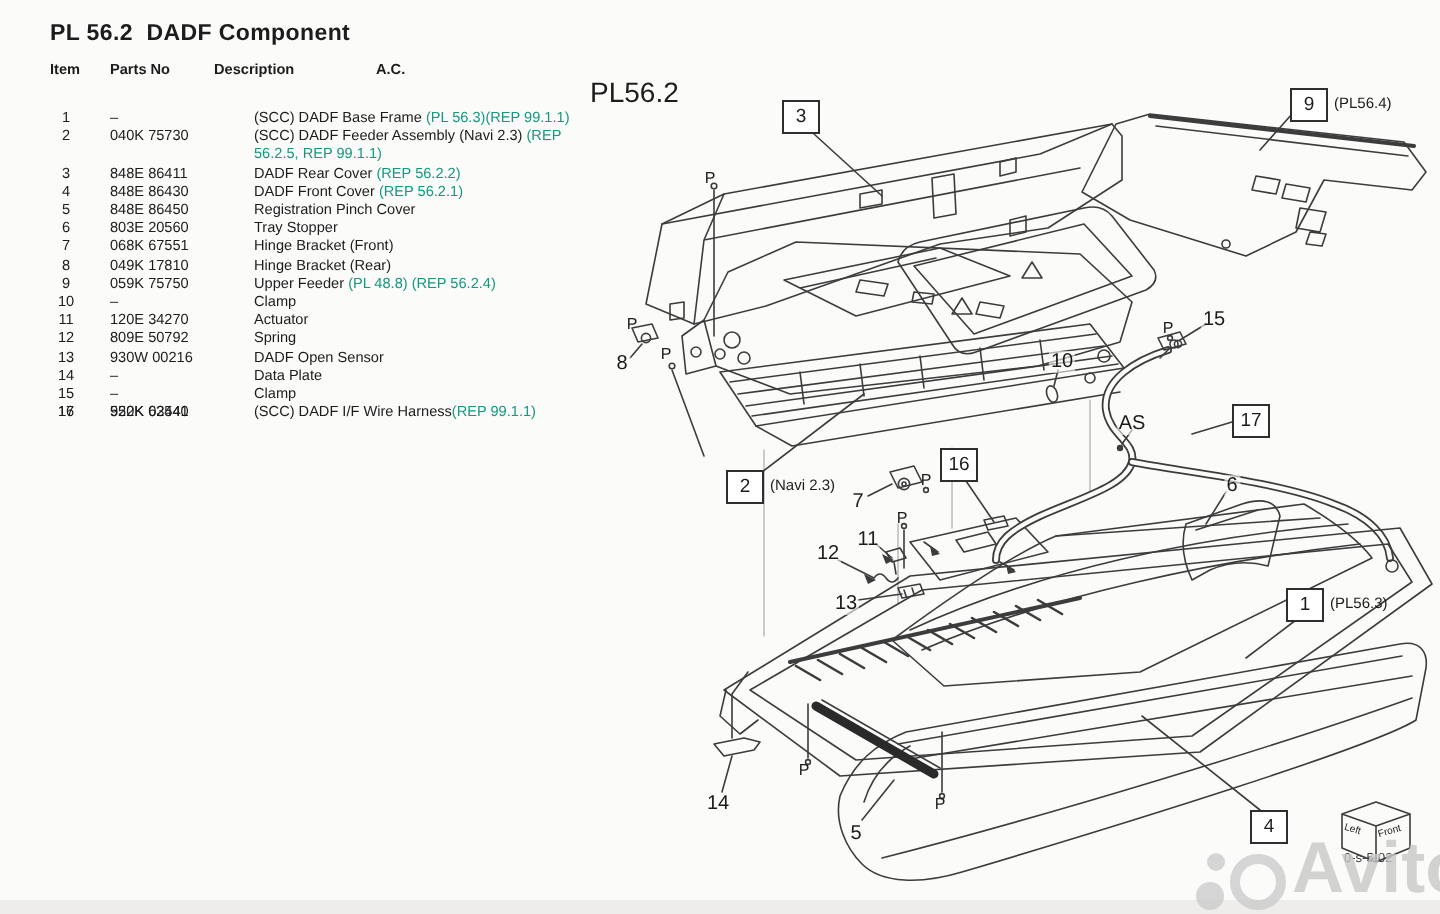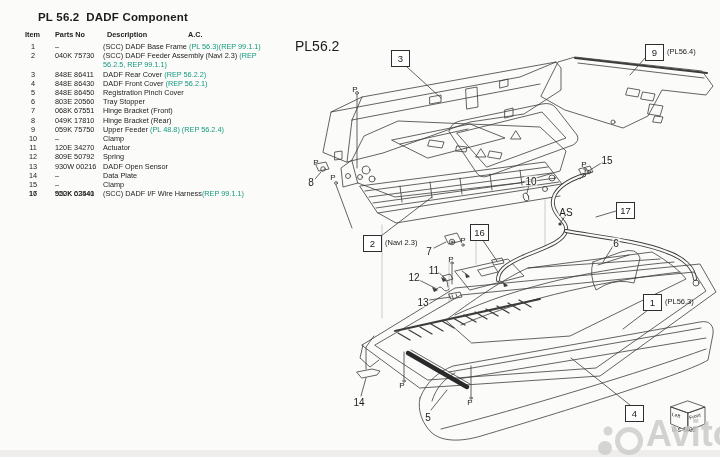--- a/index.html
+++ b/index.html
@@ -2,29 +2,29 @@
 <html><head>
 <meta charset="utf-8">
 <style>
   html,body{margin:0;padding:0;}
   body{
     width:720px;height:457px;position:relative;overflow:hidden;
     background:#fbfbfa;color:#1c1c1c;
     font-family:"Liberation Sans", sans-serif;
   }
   
-  .doc-title{position:absolute;left:25px;top:11px;font-size:11.5px;font-weight:bold;letter-spacing:.2px;white-space:pre;margin-left:13px;}
+  .doc-title{position:absolute;left:25px;top:11px;font-size:11.5px;font-weight:bold;letter-spacing:.2px;white-space:pre;}
   #parts-table{position:absolute;left:25px;top:30px;width:252px;font-size:7.3px;line-height:9.2px;}
-  .hdr{position:relative;height:10px;font-weight:bold;margin-bottom:2px;}
+  .hdr{position:relative;height:10px;font-weight:bold;margin-bottom:14px;}
   .hdr span{position:absolute;top:0;white-space:nowrap;}
   .h-item{left:0}.h-parts{left:30px}.h-desc{left:82px}.h-ac{left:163px}
   .t-row{position:relative;}
   .c-item{position:absolute;left:0;width:16px;text-align:center;}
   .c-parts{position:absolute;left:30px;white-space:nowrap;}
-  .c-desc{display:block;margin-left:78px;width:166px;}
+  .c-desc{display:block;margin-left:102px;width:166px;}
   .lnk{color:#14997e;}
   
   #diagram-title{position:absolute;left:295px;top:38px;font-size:14px;}
   #art, #diagram-labels{position:absolute;left:0;top:0;width:720px;height:457px;}
   #art path,#art line,#art circle,#art ellipse,#art polyline,#art polygon{
     stroke:#3c3c3c;fill:none;stroke-width:.8;stroke-linejoin:round;stroke-linecap:round;}
   #art .thin{stroke:#9a9a9a;stroke-width:.5;}
   #art .tube{stroke-width:4;}
   #art .tube-in{stroke:#fbfbfa;stroke-width:2.2;}
   #art .fillmark{fill:#3c3c3c;stroke:none;}

